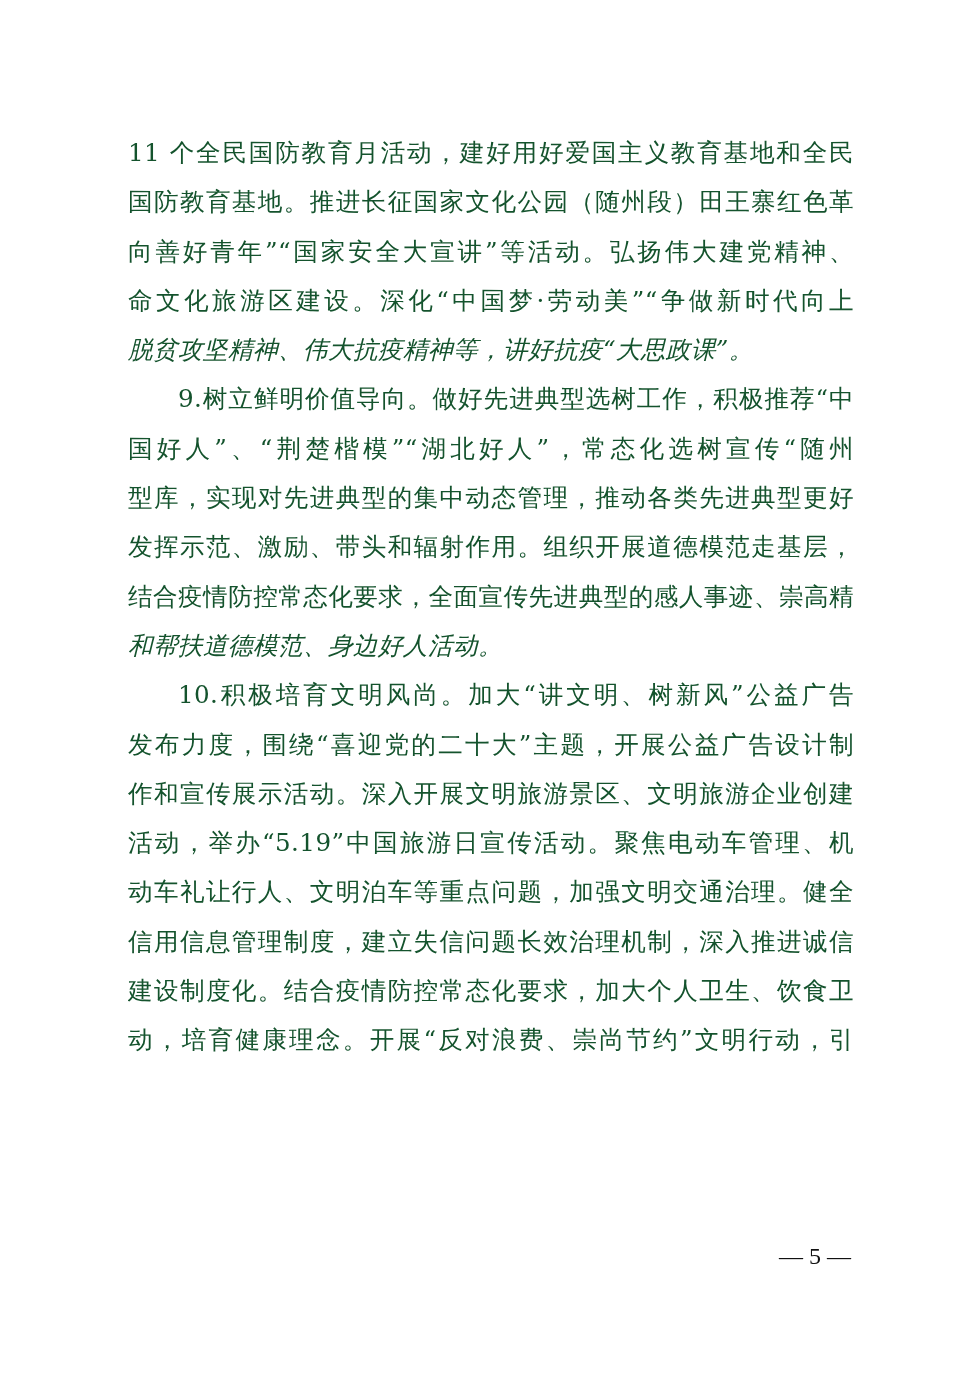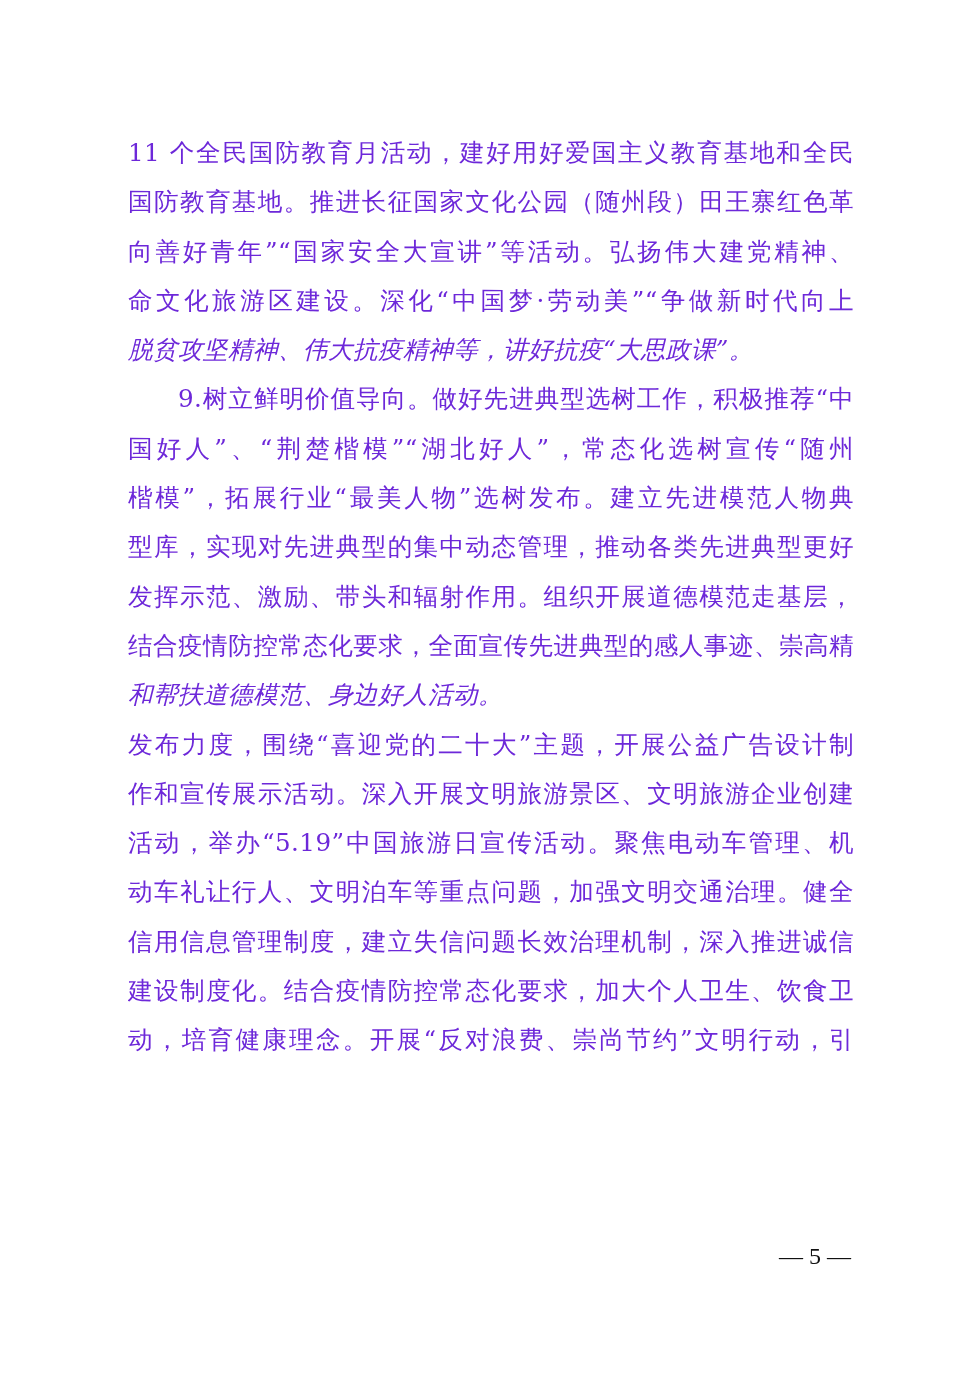--- a/index.html
+++ b/index.html
@@ -1,21 +1,21 @@
 <!DOCTYPE html>
 <html><head>
 <meta charset="utf-8">
 <style>
   html, body { margin: 0; padding: 0; background: #ffffff; }
   body { width: 980px; height: 1386px; position: relative; overflow: hidden; }
   .page { position: absolute; left: 0; top: 0; width: 980px; height: 1386px; background: #ffffff; }
   .text-block {
     position: absolute; left: 128px; top: 128px; width: 726px;
     font-family: "DejaVu Serif", "Liberation Serif", serif;
-    font-size: 24.6px; color: #6d28d9; letter-spacing: 0.4px;
+    font-size: 24.6px; color: #14532d; letter-spacing: 0.4px;
   }
   .line {
     height: 49.3px; line-height: 49.3px; white-space: nowrap;
     text-align: justify; text-align-last: justify; overflow: hidden;
   }
   .line.last { text-align-last: left; font-style: italic; }
   .line.indent { padding-left: 50px; }
   .page-number {
     position: absolute; left: 770px; top: 1240px; width: 90px; height: 32px;
     font-family: "Liberation Serif", "DejaVu Serif", serif;
@@ -32,28 +32,28 @@
       <div class="line">11 个全民国防教育月活动，建好用好爱国主义教育基地和全民</div>
       <div class="line">国防教育基地。推进长征国家文化公园（随州段）田王寨红色革</div>
       <div class="line">向善好青年”“国家安全大宣讲”等活动。弘扬伟大建党精神、</div>
       <div class="line">命文化旅游区建设。深化“中国梦·劳动美”“争做新时代向上</div>
       <div class="line last">脱贫攻坚精神、伟大抗疫精神等，讲好抗疫“大思政课”。</div>
     </div>
 
     <div>
       <div class="line indent">9.树立鲜明价值导向。做好先进典型选树工作，积极推荐“中</div>
       <div class="line">国好人”、“荆楚楷模”“湖北好人”，常态化选树宣传“随州</div>
-      <div class="line">楷模”，拓展行业“最美人物”选树发布。建立先进模范人物典</div>
       <div class="line">型库，实现对先进典型的集中动态管理，推动各类先进典型更好</div>
       <div class="line">发挥示范、激励、带头和辐射作用。组织开展道德模范走基层，</div>
       <div class="line">结合疫情防控常态化要求，全面宣传先进典型的感人事迹、崇高精</div>
       <div class="line last">和帮扶道德模范、身边好人活动。</div>
     </div>
 
     <div>
+      <div class="line indent">10.积极培育文明风尚。加大“讲文明、树新风”公益广告</div>
       <div class="line">发布力度，围绕“喜迎党的二十大”主题，开展公益广告设计制</div>
       <div class="line">作和宣传展示活动。深入开展文明旅游景区、文明旅游企业创建</div>
       <div class="line">活动，举办“5.19”中国旅游日宣传活动。聚焦电动车管理、机</div>
       <div class="line">动车礼让行人、文明泊车等重点问题，加强文明交通治理。健全</div>
       <div class="line">信用信息管理制度，建立失信问题长效治理机制，深入推进诚信</div>
       <div class="line">建设制度化。结合疫情防控常态化要求，加大个人卫生、饮食卫</div>
       <div class="line">动，培育健康理念。开展“反对浪费、崇尚节约”文明行动，引</div>
     </div>
   </div>
   <div class="page-number">— 5 —</div>

